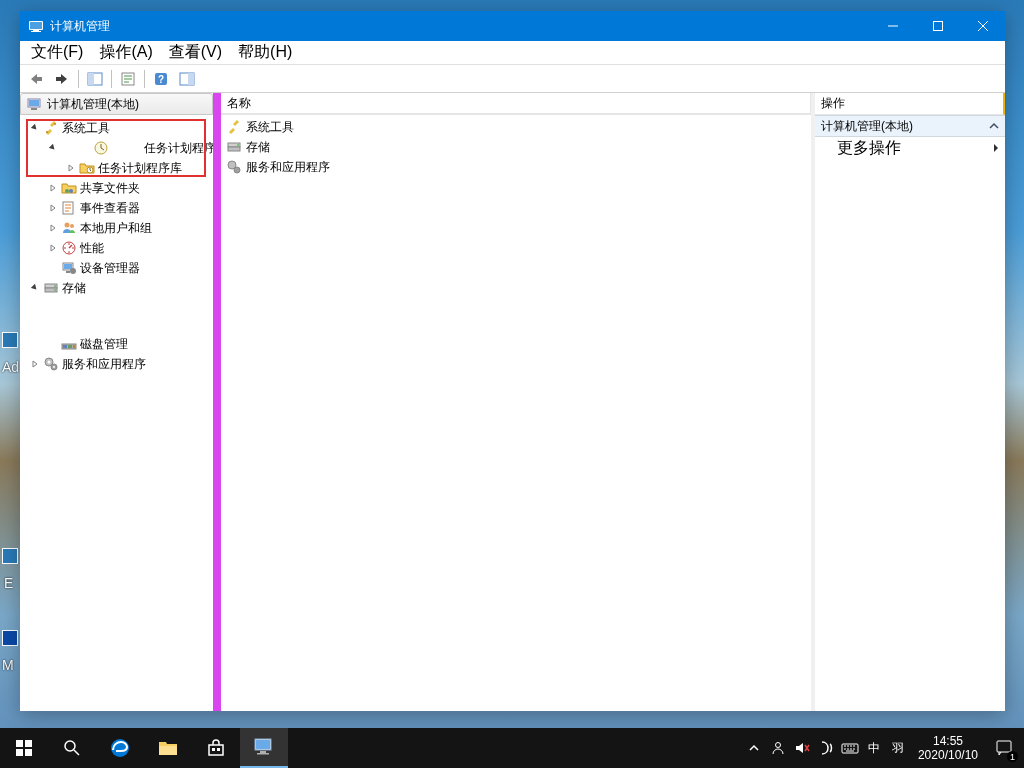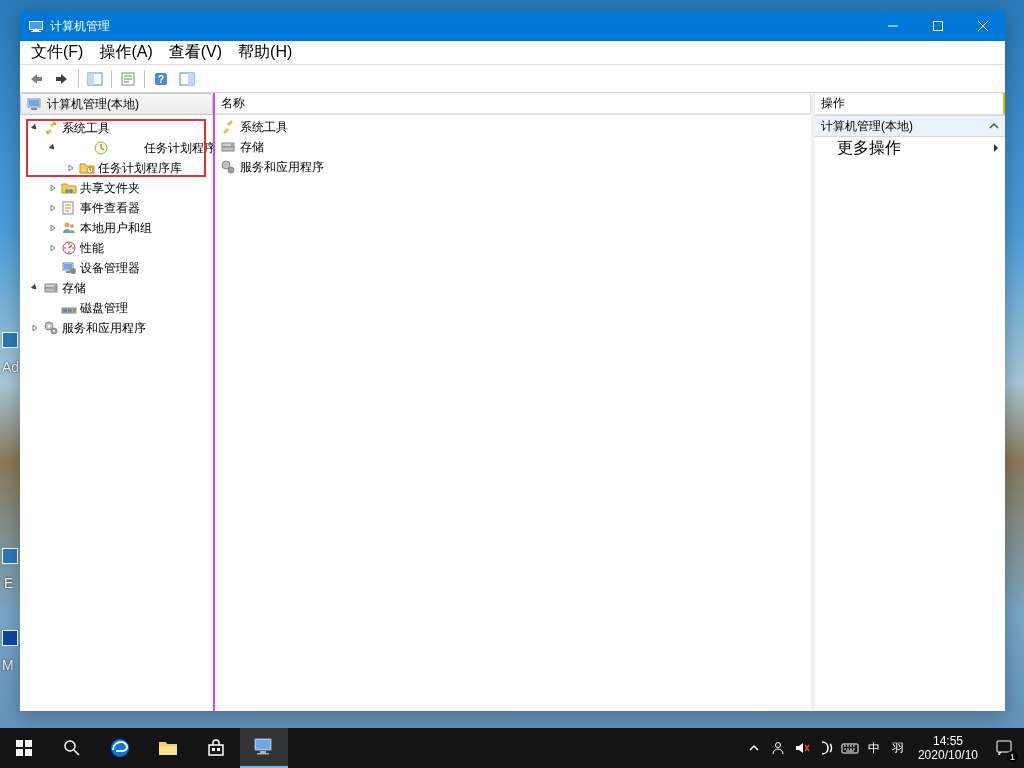--- a/index.html
+++ b/index.html
@@ -16,21 +16,21 @@
   .menubar { height: 24px; background: #fff; border-bottom: 1px solid #e0e0e0; display: flex; align-items: center; font-size: 16px; padding-left: 3px; }
   .menuitem { padding: 3px 8px; }
 
   .toolbar { height: 28px; background: #fff; border-bottom: 1px solid #d0d0d0; display: flex; align-items: center; padding-left: 4px; gap: 2px; }
   .tool { width: 24px; height: 22px; border: 1px solid transparent; display: flex; align-items: center; justify-content: center; border-radius: 2px; }
   .tool-sep { width: 1px; height: 18px; background: #c0c0c0; margin: 0 2px; }
 
   .content { flex: 1; display: flex; min-height: 0; }
   .panel { display: flex; flex-direction: column; }
   .panel.left { width: 193px; }
-  .panel.center { flex: 1; border-left: 2px solid #d946ef; border-right: 4px solid #f0f0f0; text-align: center; }
+  .panel.center { flex: 1; border-left: 8px solid #d946ef; border-right: 4px solid #f0f0f0; text-align: center; }
   .panel.right { width: 190px; }
   .panel-header { height: 22px; display: flex; align-items: stretch; font-size: 12px; background: #fff; }
   .ph-cell { display: flex; align-items: center; border-right: 2px solid #eab308; border-bottom: 1px solid #e5e5e5; padding-left: 6px; flex:1; }
   .ph-cell.selected { background: linear-gradient(#f8f8f8,#eaeaea); border: 1px solid #c8c8c8; border-radius: 3px 3px 0 0; }
   .ph-cell .icon { margin-right: 4px; width: 16px; height: 16px; display:inline-flex;align-items:center;justify-content:center;}
   .panel-body { flex: 1; background: #fff; overflow: auto; font-size: 12px; }
 
   
   .tree { padding: 3px 0; }
   .tree-row { display: flex; align-items: center; height: 20px; white-space: nowrap; }
@@ -294,21 +294,21 @@
             <span class="tree-icon">
                 <svg width="16" height="16" viewBox="0 0 16 16">
                   <rect x="2" y="4" width="12" height="4" fill="#d0d0d0" stroke="#888"></rect>
                   <rect x="2" y="8" width="12" height="4" fill="#c0c0c0" stroke="#888"></rect>
                   <circle cx="12" cy="6" r="1" fill="#60c060"></circle>
                   <circle cx="12" cy="10" r="1" fill="#60c060"></circle>
                 </svg>
               </span>
             <span>存储</span>
           </div>
-          <div class="tree-row" style="padding-left:40px;">
+          <div class="tree-row" style="padding-left:40px;margin-top:36px;">
             <span class="tree-icon">
                 <svg width="16" height="16" viewBox="0 0 16 16">
                   <rect x="1" y="8" width="14" height="5" fill="#b0b0b0" stroke="#888"></rect>
                   <rect x="2" y="9" width="4" height="3" fill="#6080c0"></rect>
                   <rect x="7" y="9" width="4" height="3" fill="#60a060"></rect>
                   <rect x="12" y="9" width="2" height="3" fill="#c08040"></rect>
                 </svg>
               </span>
             <span>磁盘管理</span>
           </div>

